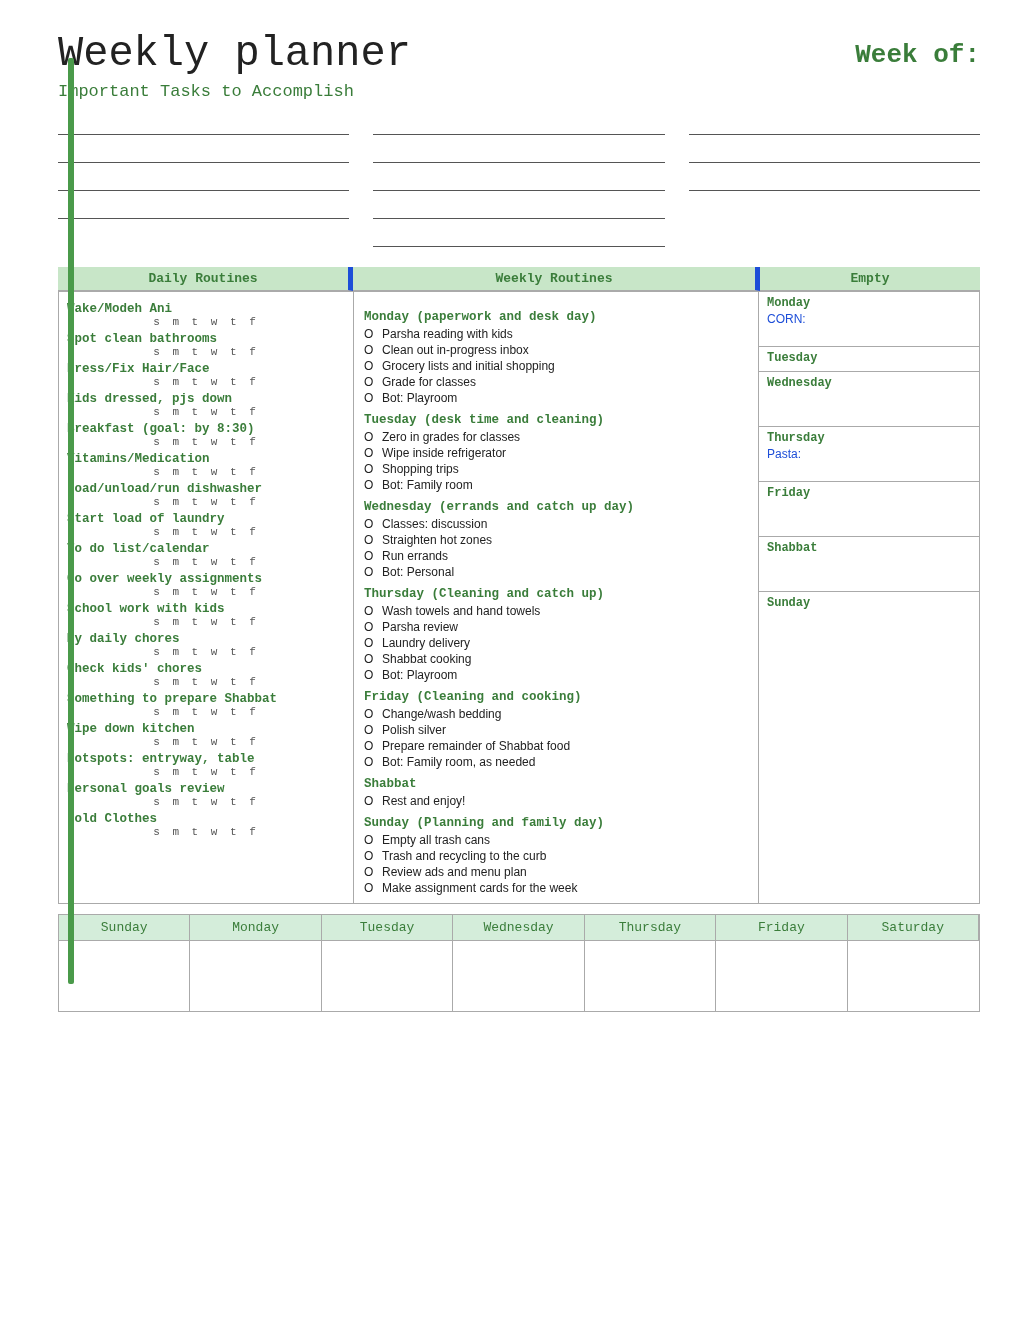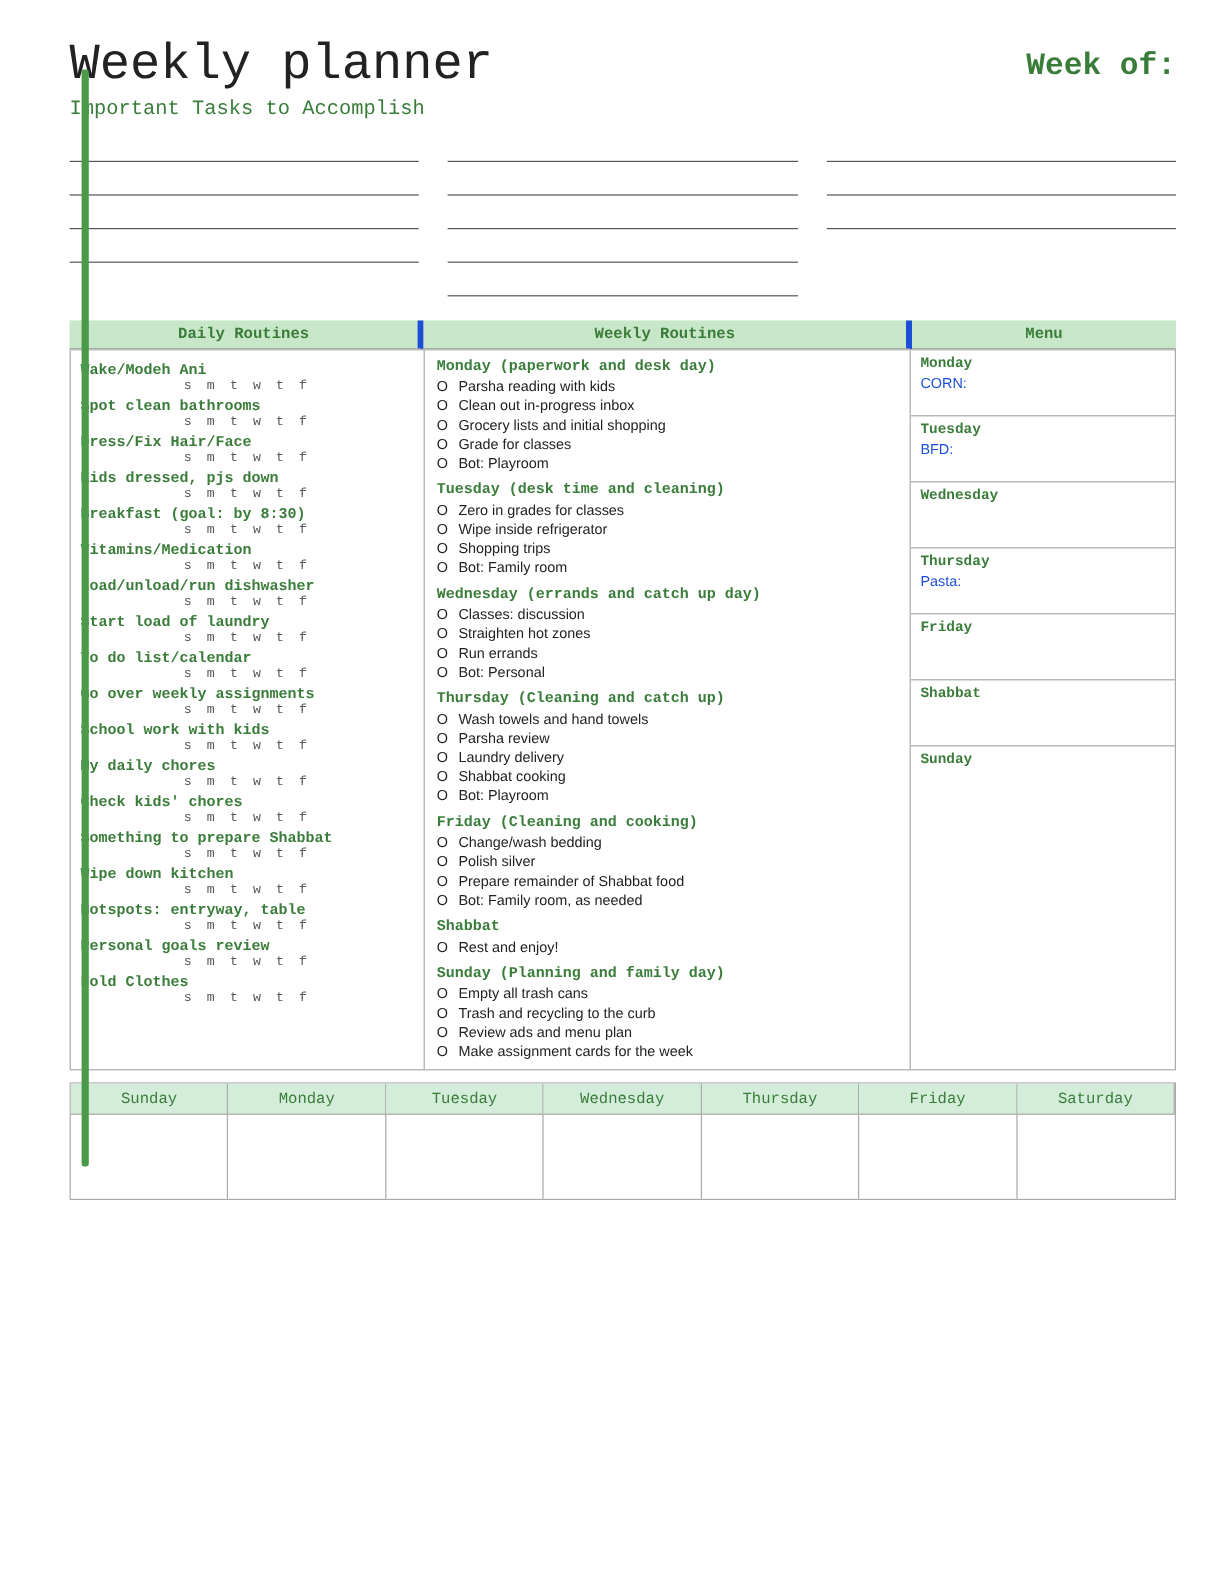--- a/index.html
+++ b/index.html
@@ -104,21 +104,21 @@
       padding: 6px 10px;
     }
     .weekly-day-header {
       font-family: 'Courier New', monospace;
       font-size: 12.5px;
       font-weight: bold;
       color: #3a7d3a;
       margin-top: 8px;
       margin-bottom: 3px;
     }
-    .weekly-day-header:first-child { margin-top: 0; }
+    .weekly-day-header:first-child { margin-top: 12px; }
     .weekly-item {
       font-size: 12px;
       color: #222;
       margin-bottom: 2px;
       display: flex;
       align-items: flex-start;
       gap: 4px;
     }
     .bullet-o {
       color: #222;
@@ -215,21 +215,21 @@
         <div class="task-line"></div>
         <div class="task-line"></div>
       </div>
     </div>
 
     <div>
 
       <div class="col-header-row">
         <div class="col-header daily">Daily Routines</div>
         <div class="col-header weekly">Weekly Routines</div>
-        <div class="col-header menu">Menu</div>
+        <div class="col-header menu">Empty</div>
       </div>
 
       <div class="main-grid">
 
         <div class="daily-col" id="daily-col">
             <div class="daily-item-label">Wake/Modeh Ani</div>
             <div class="daily-days">s  m  t  w  t  f</div>
             <div class="daily-item-label">Spot clean bathrooms</div>
             <div class="daily-days">s  m  t  w  t  f</div>
             <div class="daily-item-label">Dress/Fix Hair/Face</div>
@@ -384,21 +384,20 @@
             </div>
           </div>
 
         <div class="menu-col" id="menu-col">
             <div class="menu-day">
               <div class="menu-day-label">Monday</div>
               <div class="menu-day-content">CORN:</div>
             </div>
             <div class="menu-day">
               <div class="menu-day-label">Tuesday</div>
-              <div class="menu-day-content">BFD:</div>
             </div>
             <div class="menu-day">
               <div class="menu-day-label">Wednesday</div>
               <div class="menu-day-content"></div>
             </div>
             <div class="menu-day">
               <div class="menu-day-label">Thursday</div>
               <div class="menu-day-content">Pasta:</div>
             </div>
             <div class="menu-day">

